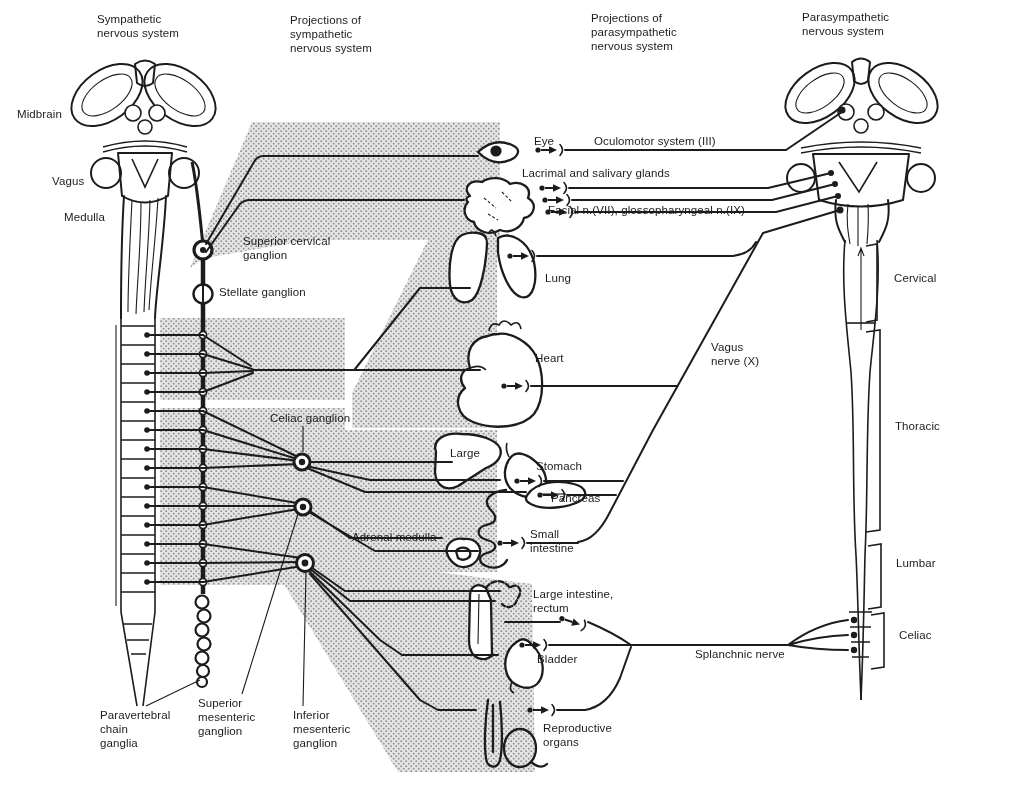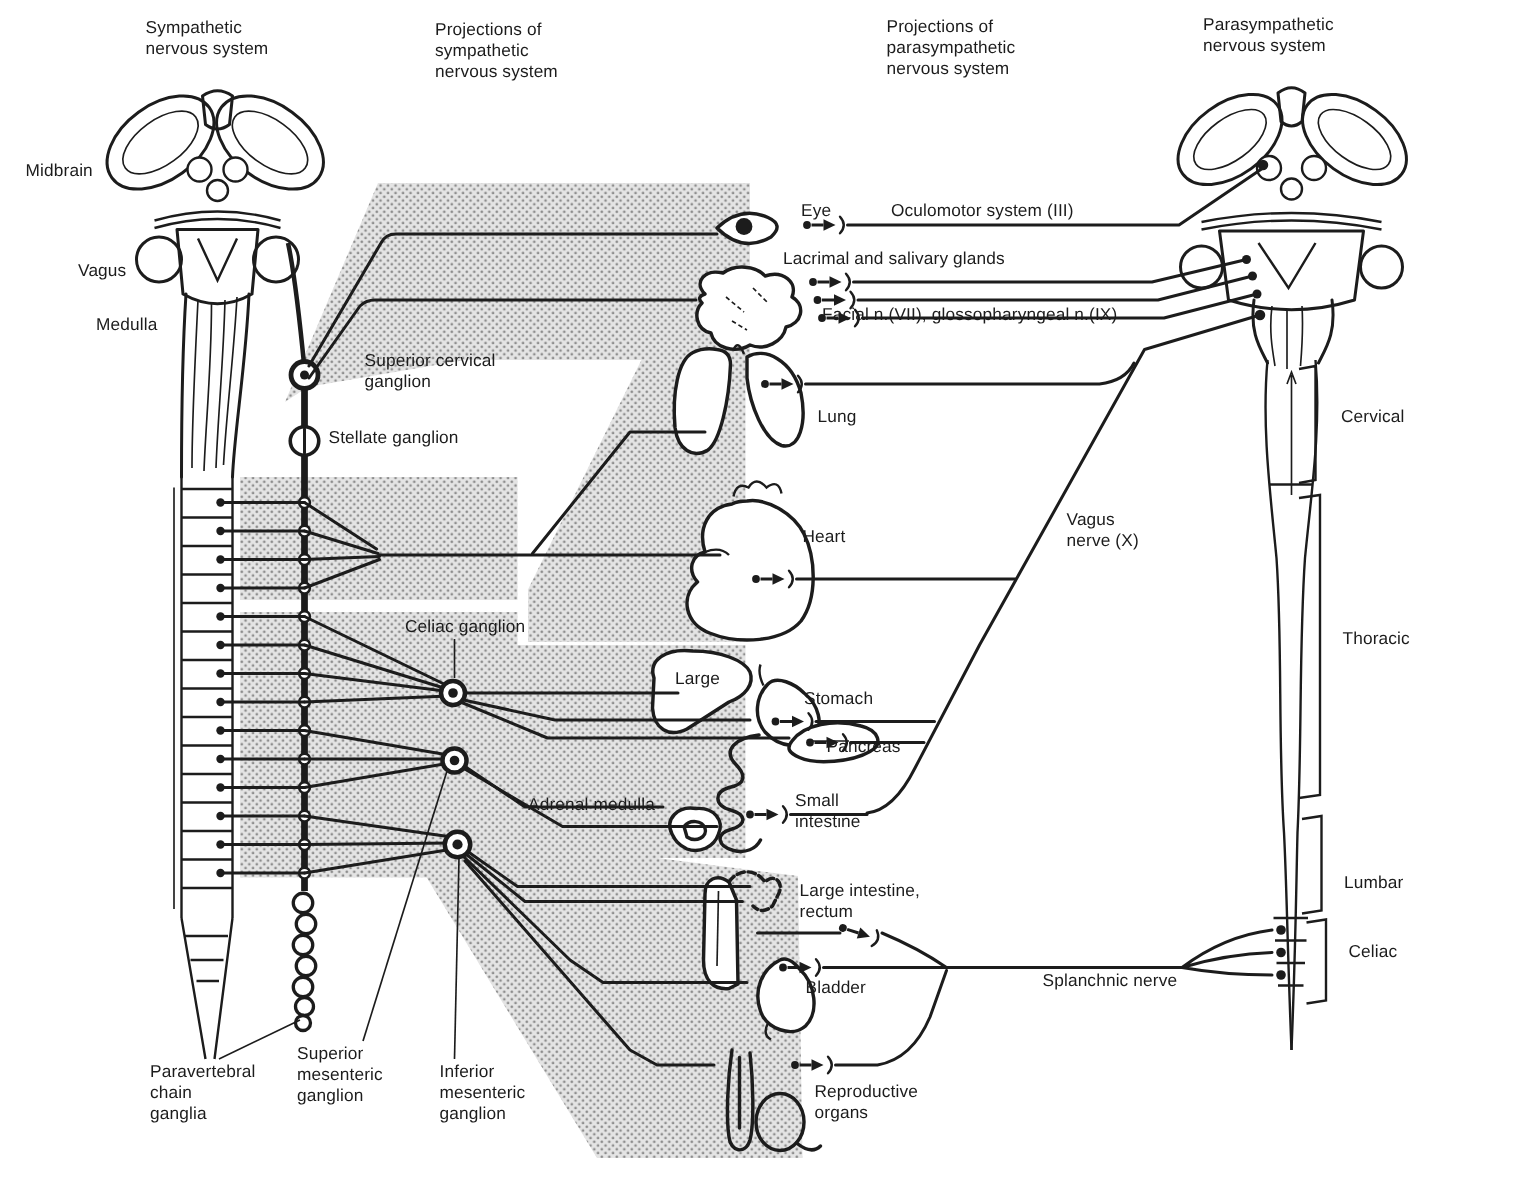--- a/index.html
+++ b/index.html
@@ -344,16 +344,16 @@
 intestine</div>
   <div class="label" style="left:533px;top:587px">Large intestine,
 rectum</div>
   <div class="label" style="left:537px;top:652px">Bladder</div>
   <div class="label" style="left:695px;top:647px">Splanchnic nerve</div>
   <div class="label" style="left:543px;top:721px">Reproductive
 organs</div>
 
   <div class="label" style="left:894px;top:271px">Cervical</div>
   <div class="label" style="left:895px;top:419px">Thoracic</div>
-  <div class="label" style="left:896px;top:582px">Lumbar</div>
+  <div class="label" style="left:896px;top:556px">Lumbar</div>
   <div class="label" style="left:899px;top:628px">Celiac</div>
 
 </div>
 
 </body></html>

